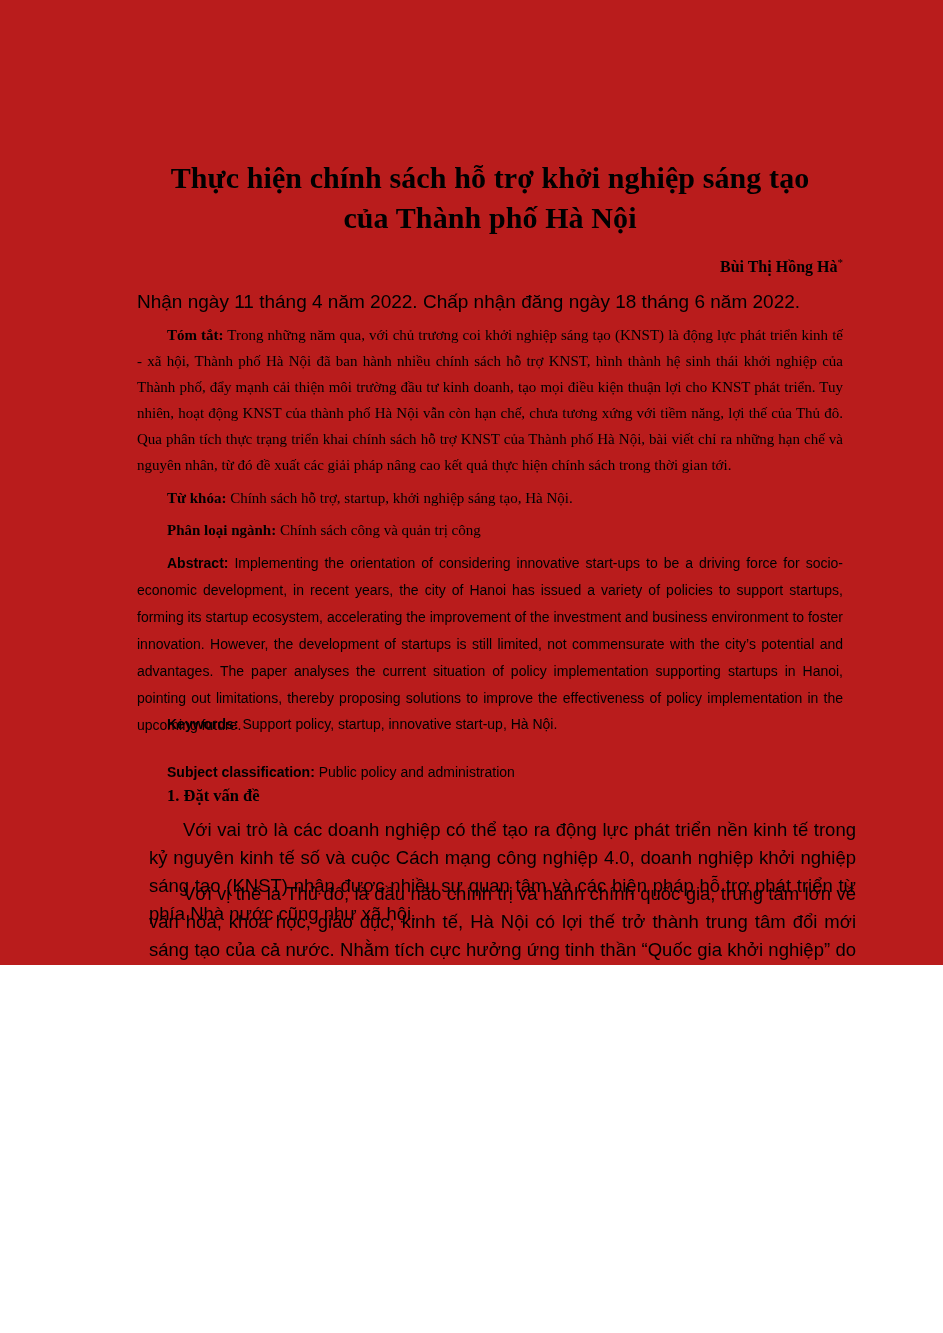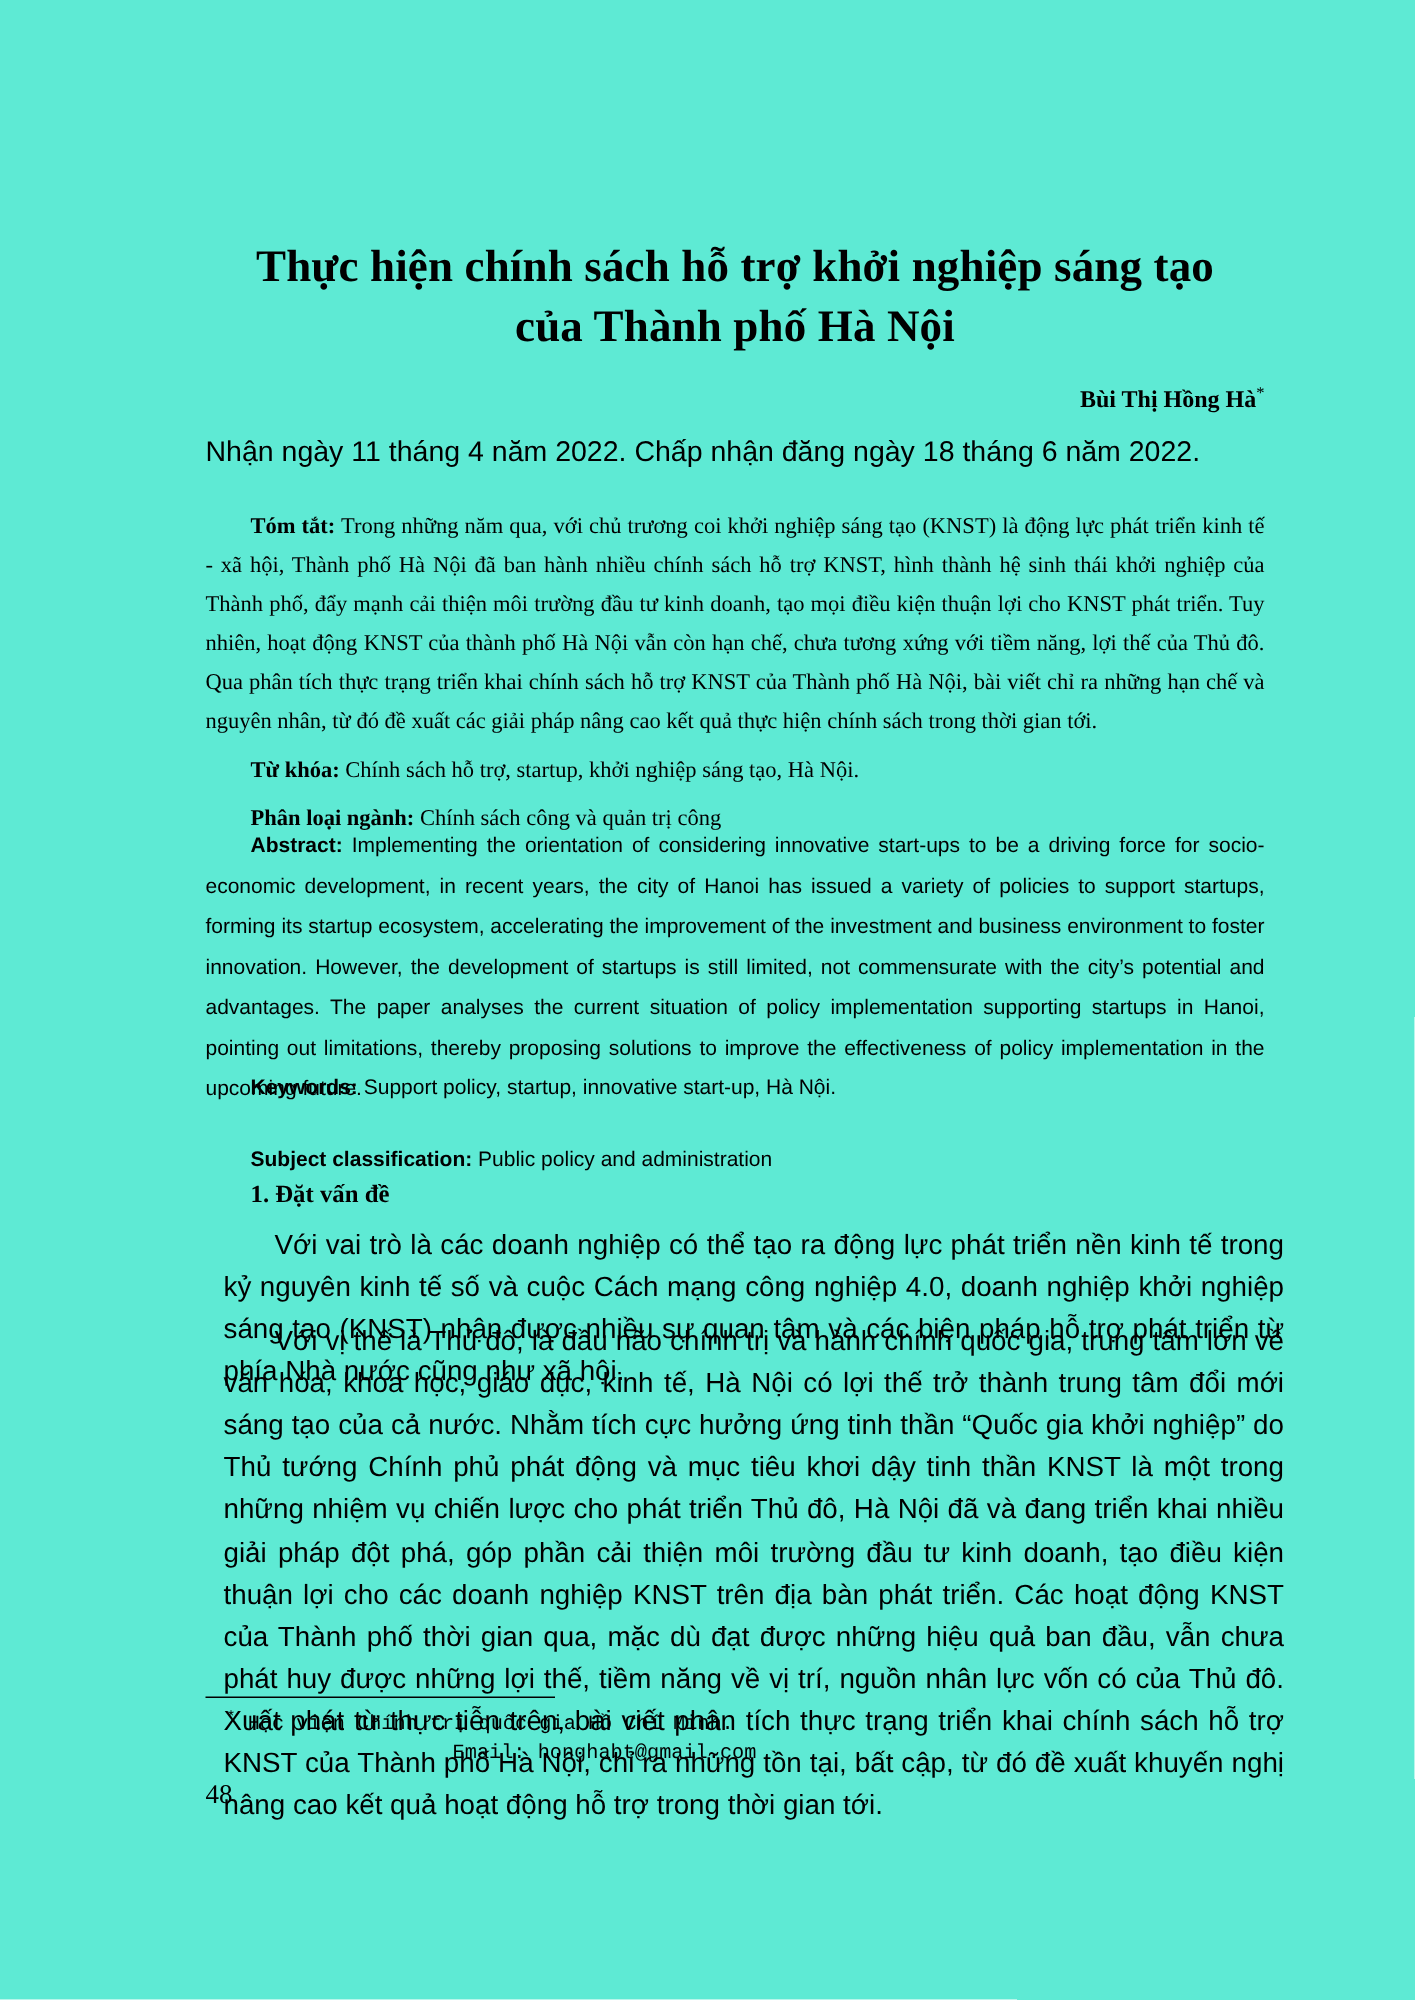--- a/index.html
+++ b/index.html
@@ -3,23 +3,23 @@
 <meta charset="utf-8">
 <style>
   html, body {
     margin: 0;
     padding: 0;
     background: #ffffff;
   }
   .page {
     position: relative;
     width: 943px;
-    height: 1333px;
+    height: 965px;
     margin: 0 auto;
-    background: #5eead4;
+    background: #b91c1c;
     color: #000000;
     overflow: hidden;
   }
 
   
   .title {
     position: absolute;
     left: 137px;
     top: 158px;
     width: 706px;
@@ -59,21 +59,20 @@
   
   .vn-block {
     position: absolute;
     left: 137px;
     width: 706px;
     font-family: "Liberation Serif", "DejaVu Serif", serif;
     font-size: 15px;
     line-height: 1.74;
     text-align: justify;
     text-justify: inter-word;
-    margin-top: 16px;
   }
   .vn-block .lead {
     font-weight: bold;
   }
   #abstract-vi {
     top: 322px;
     text-indent: 30px;
   }
   #keywords-vi {
     top: 485px;

